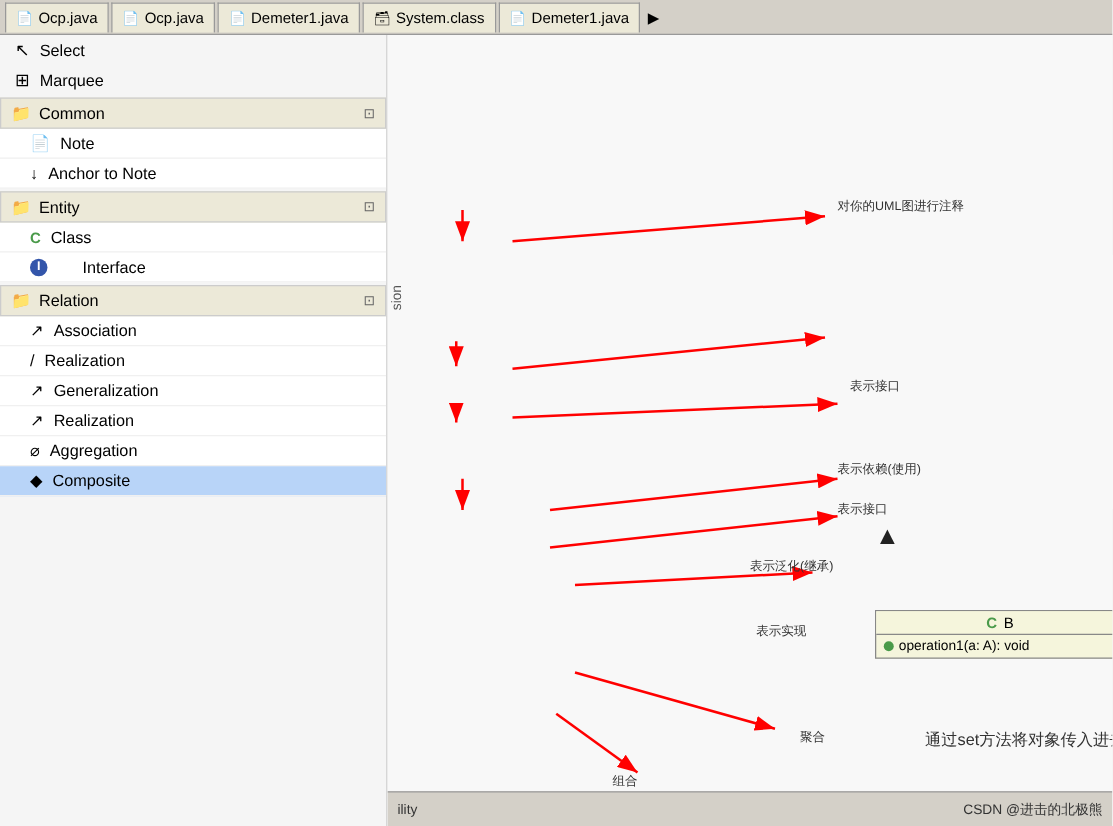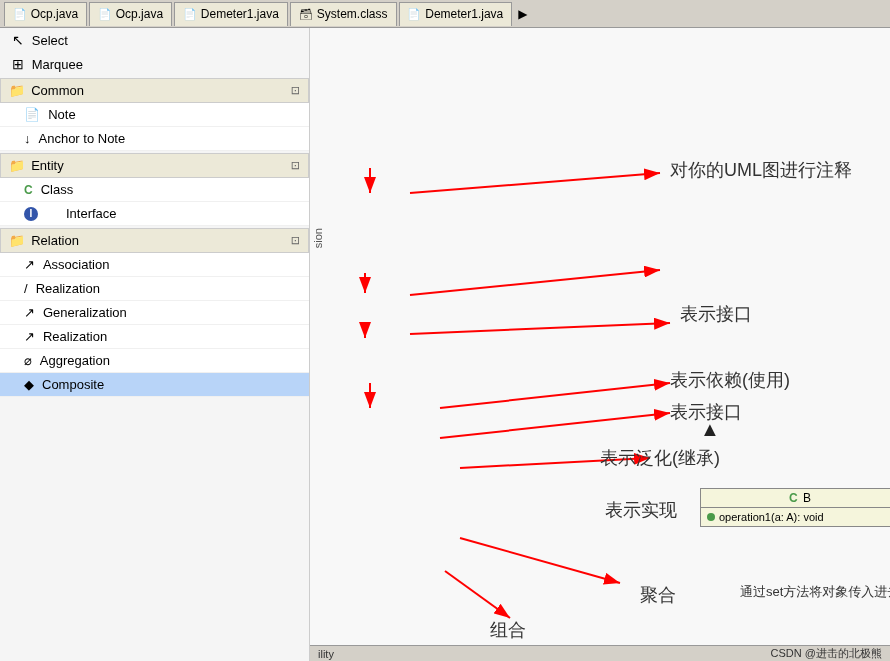--- a/index.html
+++ b/index.html
@@ -154,42 +154,42 @@
       flex-shrink: 0;
     }
     .uml-box-header .class-icon {
       color: #4a9a4a;
       margin-right: 2px;
     }
 
     
     .annotation {
       position: absolute;
-      font-size: 18px;
+      font-size: 10px;
       color: #333;
       white-space: nowrap;
     }
 
     
     .arrows-overlay {
       position: absolute;
       top: 0;
       left: 0;
       width: 100%;
       height: 100%;
       pointer-events: none;
     }
 
     
     .bottom-bar {
       position: absolute;
       bottom: 0;
       left: 0;
       right: 0;
-      height: 16px;
+      height: 28px;
       background: #d4d0c8;
       border-top: 1px solid #999;
       display: flex;
       align-items: center;
       padding: 0 8px;
       font-size: 11px;
       color: #333;
     }
 
     

